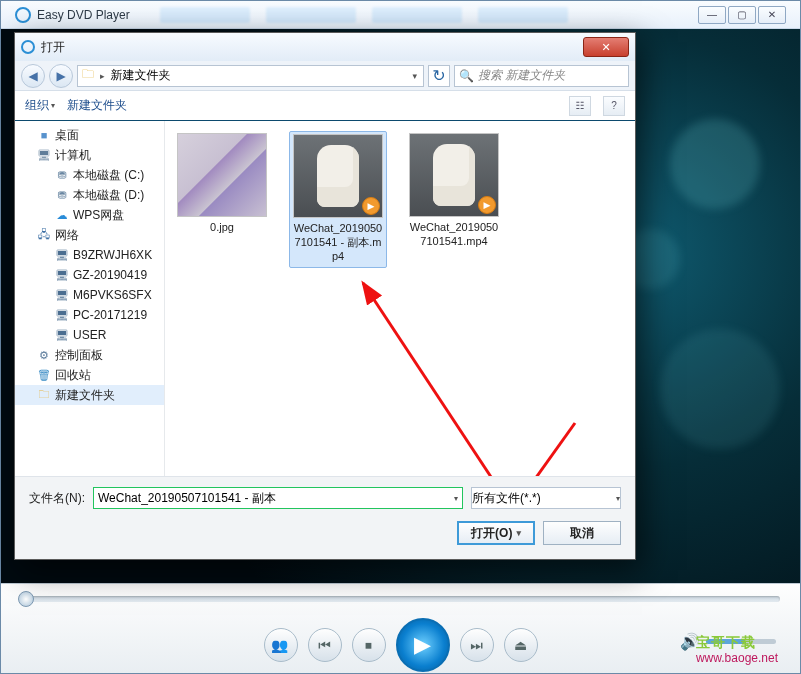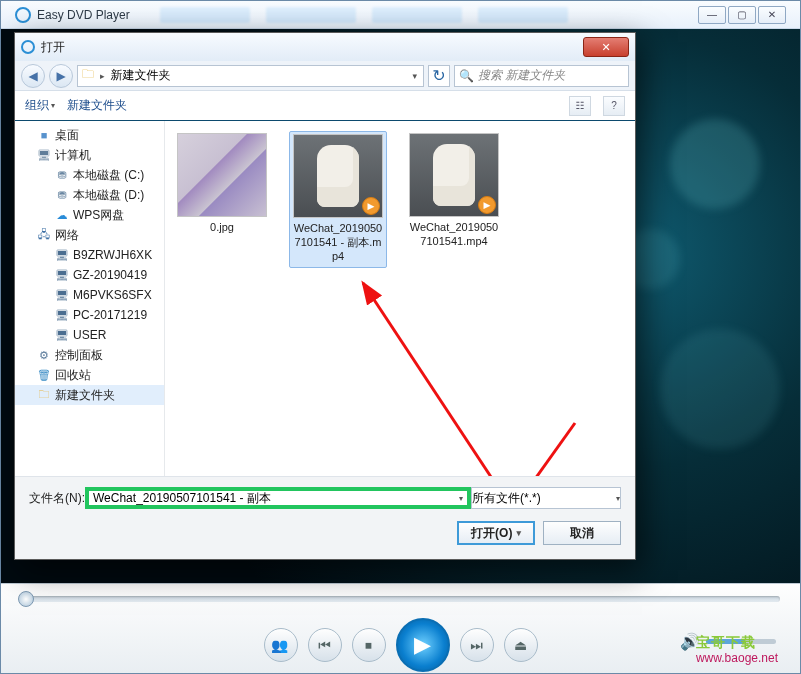--- a/index.html
+++ b/index.html
@@ -71,23 +71,23 @@
 .thumb-keyboard { background: linear-gradient(135deg,#d6d0dc 0%,#c8c0d2 40%,#a28bc0 41%,#c9c3d1 60%,#9a8bc2 61%,#c8c0d2 100%);}
 .thumb-dog { background: linear-gradient(#6d7276,#4a4e52); display:flex; align-items:center; justify-content:center;}
 .thumb-dog:after{ content:""; width:42px; height:62px; background:#f2efe8; border-radius:14px 14px 8px 8px; box-shadow: inset -6px -20px 0 #e8e4da;}
 .thumb .play-ov{ position:absolute; bottom:2px; right:2px; width:18px; height:18px; border-radius:50%; background:#f29a2e; border:1px solid #d57b12; display:flex; align-items:center; justify-content:center; color:#fff; font-size:9px;}
 .file-card .fname{ line-height:1.25; word-break:break-all; padding:0 2px;}
 
 
 .arrow-svg { position:absolute; top:0; left:0; pointer-events:none;}
 
 .dlg-footer { position:absolute; bottom:0; left:0; right:0; padding:10px 14px 14px; background:#f2f4f6; border-top:1px solid #dfe4ea;}
-.fn-row { display:flex; align-items:center; font-size:12px; margin-bottom:12px;}
+.fn-row { display:flex; align-items:center; gap:8px; font-size:12px; margin-bottom:12px;}
 .fn-row .lbl{ color:#222;}
-.fn-row .fn-input{ flex:1; height:22px; border:4px solid #22c55e; background:#fff; padding:0 4px; display:flex; align-items:center;}
+.fn-row .fn-input{ flex:1; height:22px; border:1px solid #22c55e; background:#fff; padding:0 4px; display:flex; align-items:center;}
 .fn-row .type-select{ width:150px; height:22px; border:1px solid #b7c4d3; background:#fff; padding:0 0; display:flex; align-items:center; justify-content:space-between;}
 .btn-row { display:flex; justify-content:flex-end; gap:8px;}
 .dlg-btn { width:78px; height:24px; border:1px solid #9fb1c2; background: linear-gradient(#fefefe,#e6edf4); font-size:12px; display:flex; align-items:center; justify-content:center; color:#222;font-weight:bold;}
 .dlg-btn.primary{ border:2px solid #3e9ad8;}
 
 .watermark { position:absolute; right:22px; bottom:8px; font-size:14px; line-height:1.2; pointer-events:none;}
 .watermark .cn{ color:#8ac93a; font-weight:700; letter-spacing:1px;}
 .watermark .url{ color:#be185d; font-size:12px;}
 
 .caret{ font-size:8px; color:#555;}

